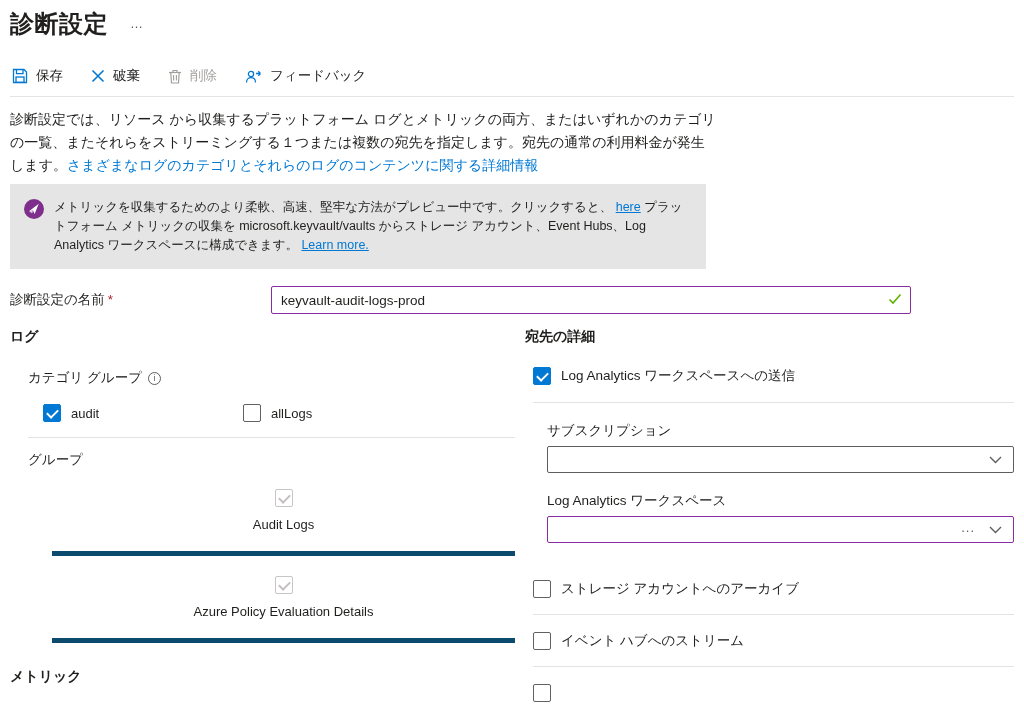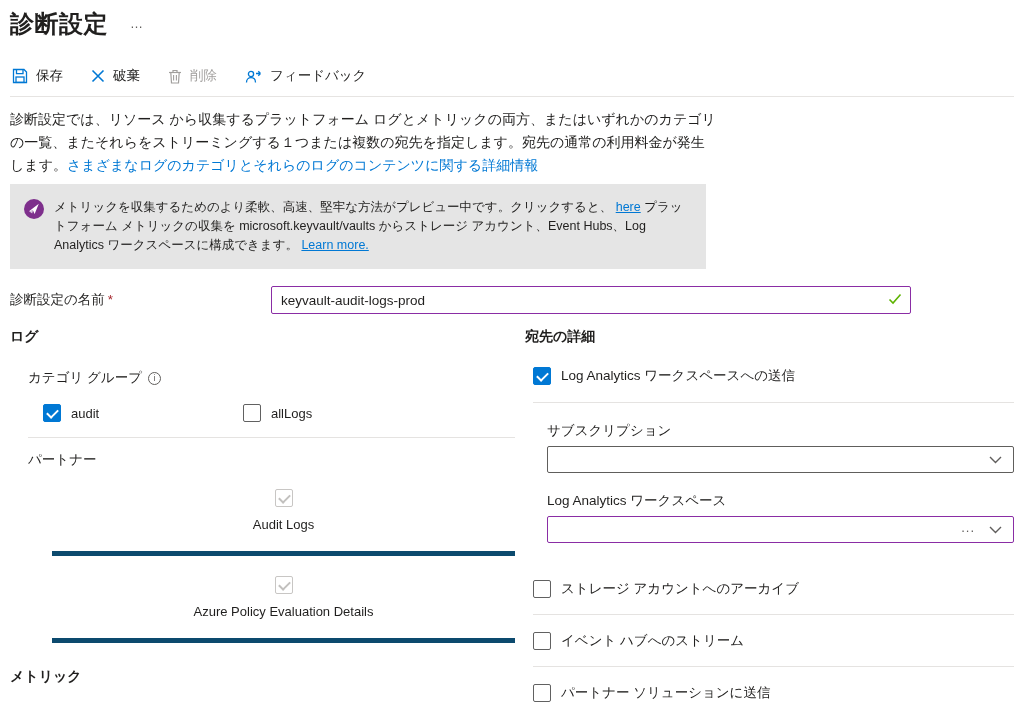--- a/index.html
+++ b/index.html
@@ -172,21 +172,21 @@
           <span class="lbl">audit</span>
         </div>
         <div class="group-cell">
           <span class="cb"></span>
           <span class="lbl">allLogs</span>
         </div>
       </div>
 
       <div class="divider div-l18"></div>
 
-      <div class="cat-label field-label">パートナー</div>
+      <div class="cat-label field-label">グループ</div>
 
       <div class="cat-item">
         <span class="cb disabled checked"></span>
         <span class="lbl muted">Audit Logs</span>
       </div>
 
       <div class="cat-item">
         <span class="cb disabled checked"></span>
         <span class="lbl muted">Azure Policy Evaluation Details</span>
       </div>
@@ -236,18 +236,17 @@
         <span class="lbl">ストレージ アカウントへのアーカイブ</span>
       </div>
 
       <div class="row dest-cb-row">
         <span class="cb"></span>
         <span class="lbl">イベント ハブへのストリーム</span>
       </div>
 
       <div class="row dest-cb-row">
         <span class="cb"></span>
-        <span class="lbl">パートナー ソリューションに送信</span>
       </div>
     </div>
 
   </div>
 </div>
 
 </body></html>

